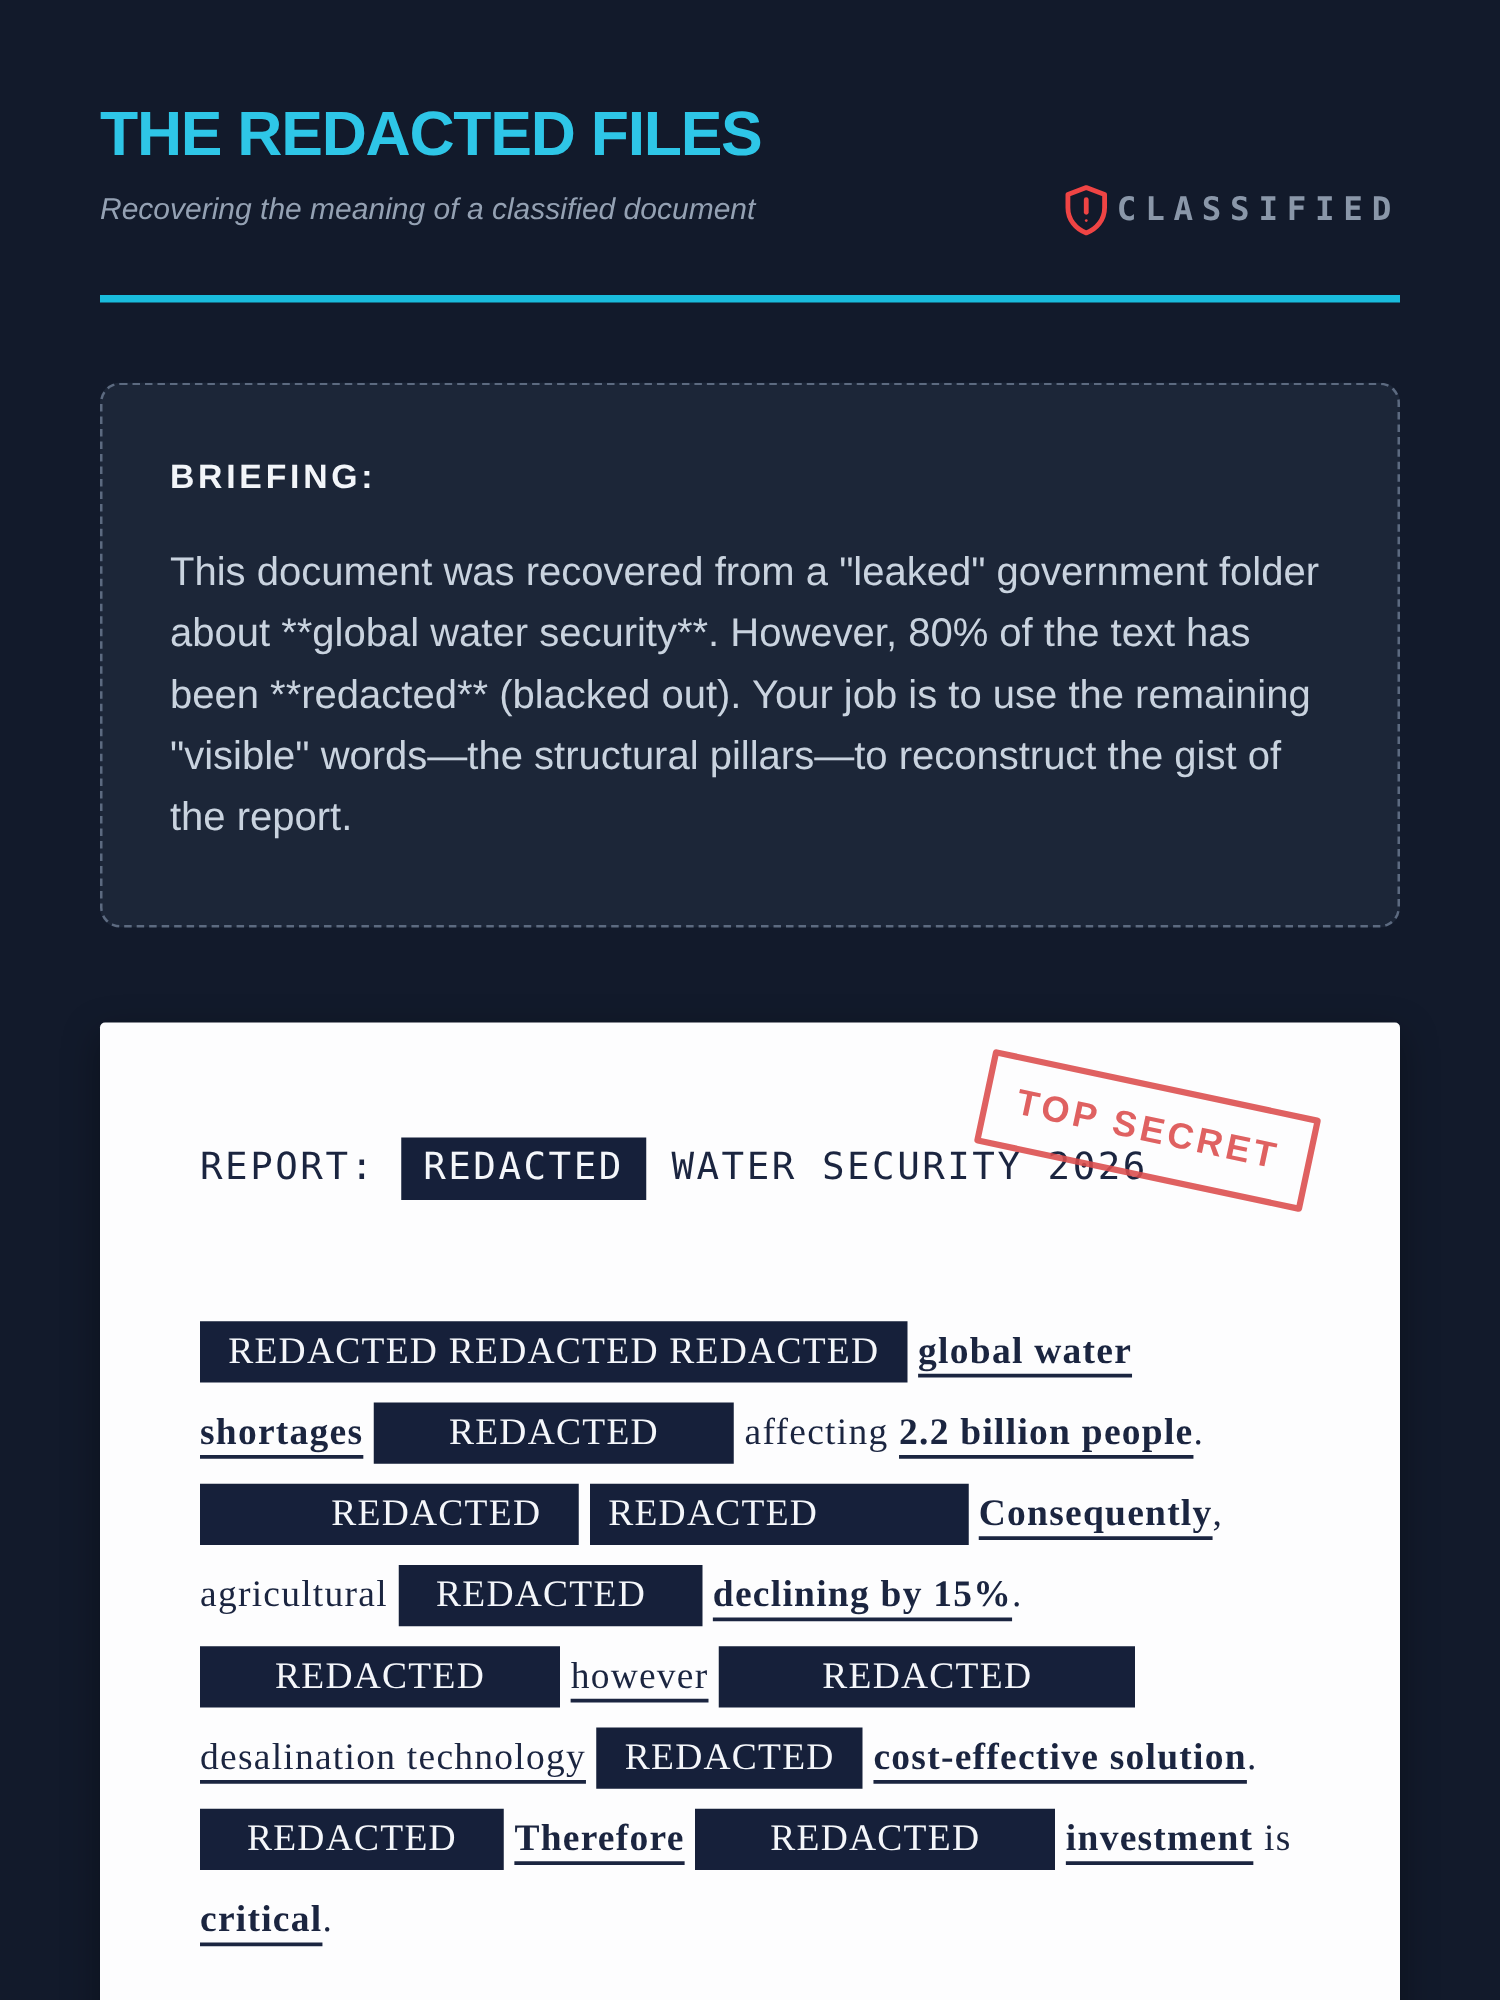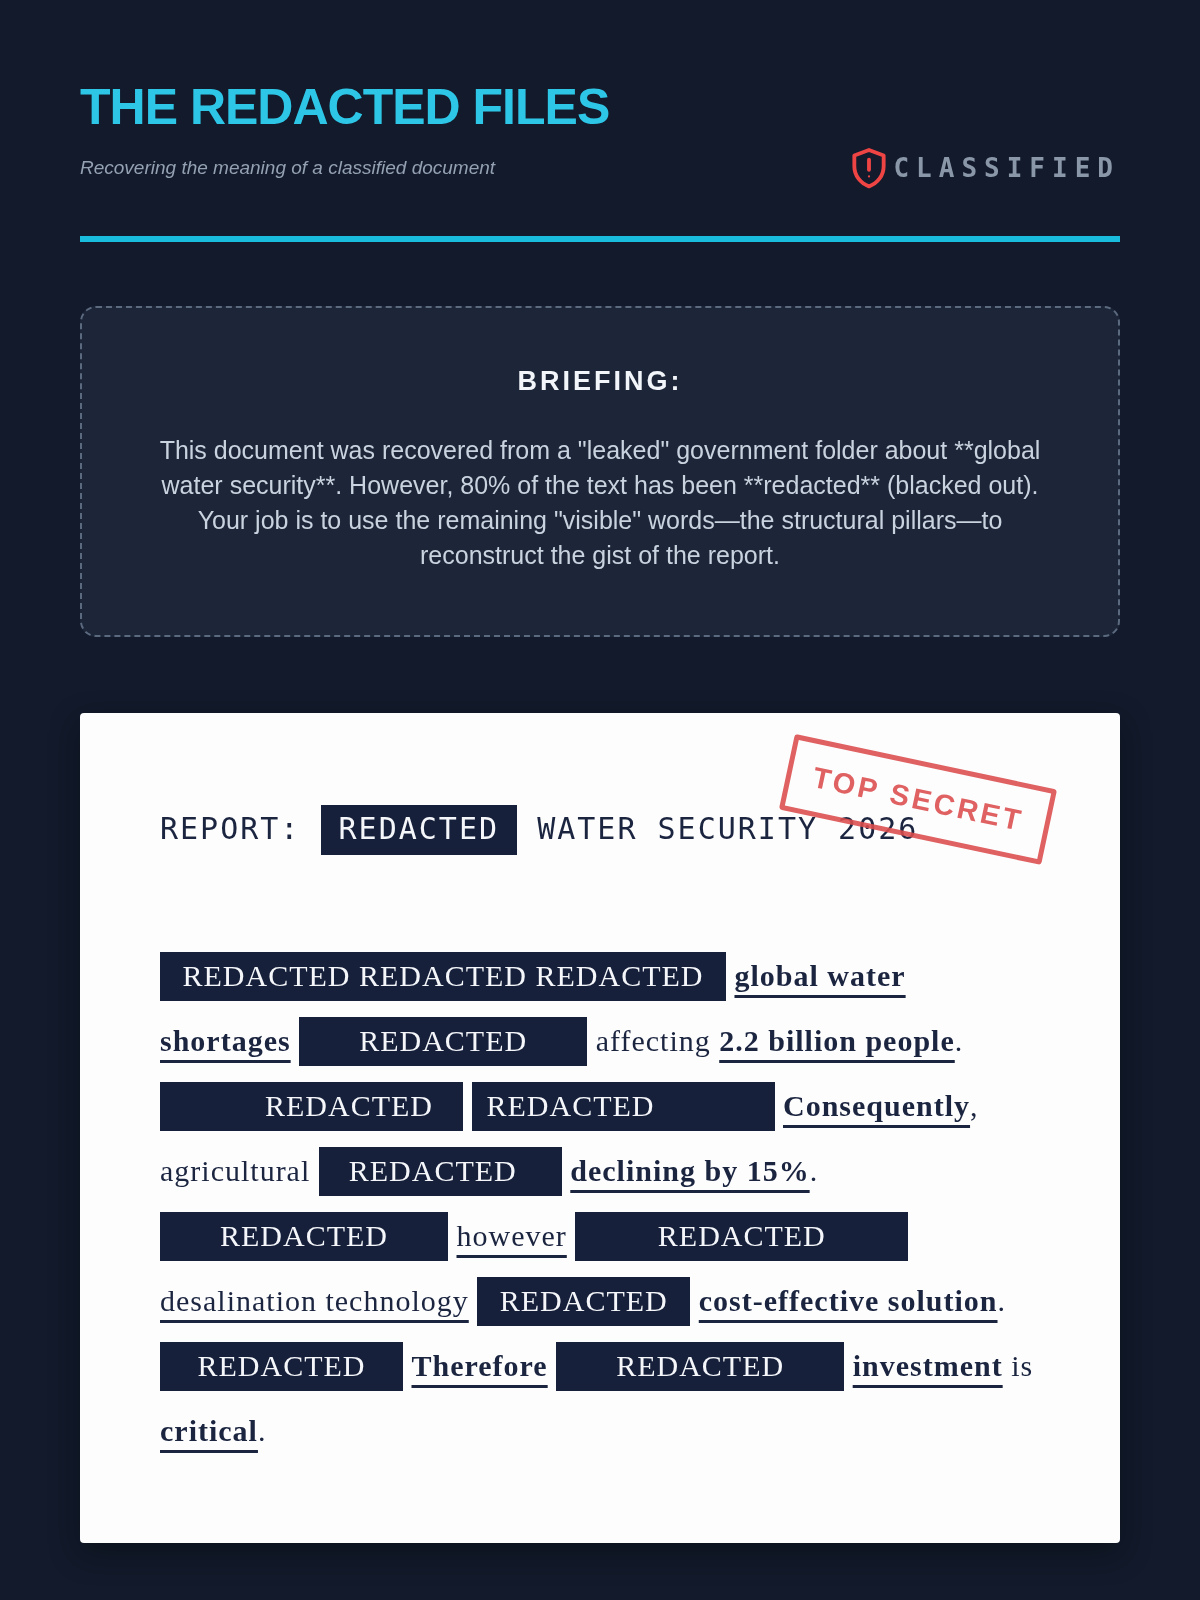--- a/index.html
+++ b/index.html
@@ -27,45 +27,44 @@
     font-family:"Liberation Sans", sans-serif;
   }
   .container{width:1040px;margin:0 auto;padding-top:82px;}
 
   
   .page-title{
     margin:0;color:var(--accent);
     font-size:50px;font-weight:bold;letter-spacing:-1px;line-height:1.0;
   }
   .sub-row{display:flex;justify-content:space-between;align-items:center;margin-top:12px;}
-  .subtitle{font-style:italic;color:var(--subtitle);font-size:19px;}
+  .subtitle{font-style:italic;color:var(--subtitle);font-size:24px;}
   .badge{display:flex;align-items:center;gap:2px;}
   .badge svg{display:block;}
   .badge-label{
     font-family:"DejaVu Sans Mono", monospace;
     color:var(--classified);font-weight:bold;font-size:26px;letter-spacing:7px;
   }
   .rule{height:6px;background:var(--rule);border:none;margin:44px 0 0 0;}
 
   
   .briefing{
     margin-top:64px;
     background:var(--brief-bg);
     border:2px dashed var(--brief-border);
     border-radius:16px;
     padding:58px 54px 62px 54px;
-    text-align:center;
   }
   .briefing h2{
     margin:0;color:var(--brief-heading);
     font-size:27px;font-weight:bold;letter-spacing:3px;
   }
   .briefing p{
     margin:36px 0 0 0;color:var(--brief-body);
-    font-size:25px;line-height:35px;
+    font-size:32px;line-height:49px;
   }
 
   
   .document{
     position:relative;
     margin-top:76px;
     background:var(--doc-bg);
     border-radius:4px;
     padding:92px 80px 80px 80px;
     color:var(--doc-text);

